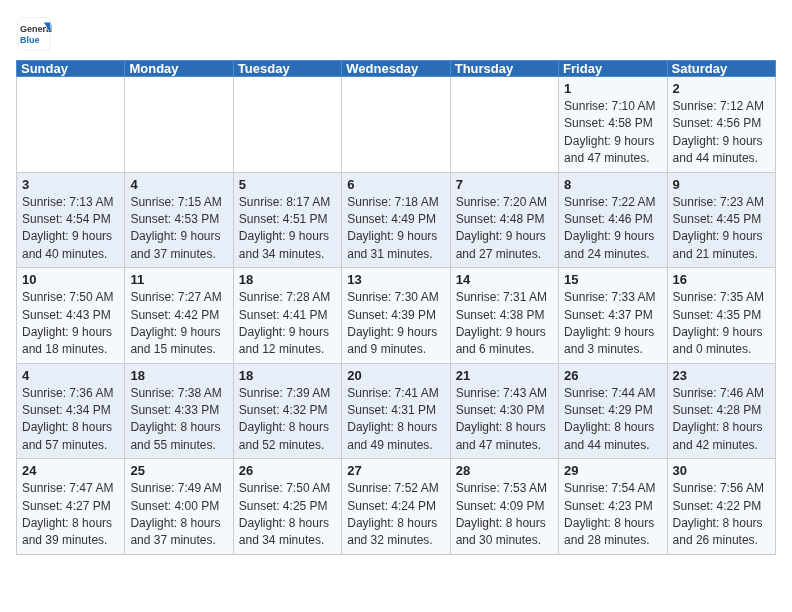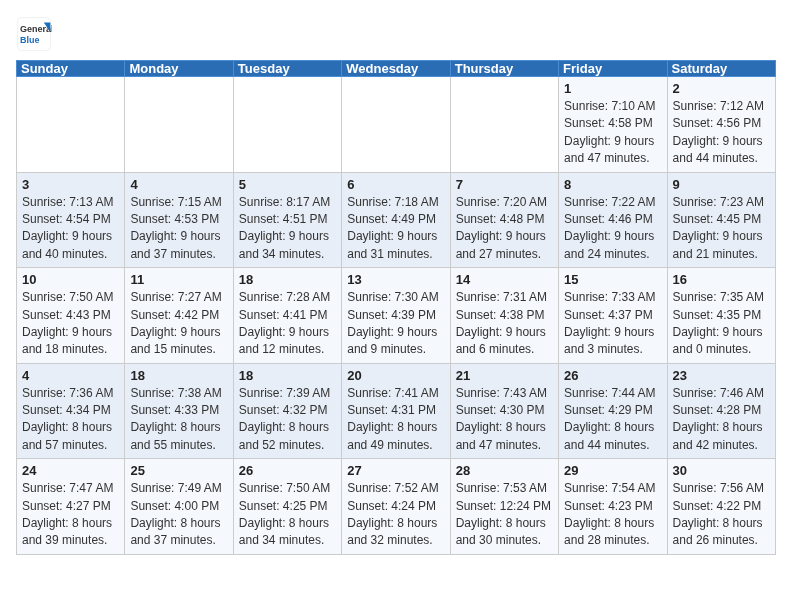--- a/index.html
+++ b/index.html
@@ -283,21 +283,21 @@
         </td>
         <td>
           <span class="day-num">27</span>
           <div class="day-info">Sunrise: 7:52 AM
 Sunset: 4:24 PM
 Daylight: 8 hours and 32 minutes.</div>
         </td>
         <td>
           <span class="day-num">28</span>
           <div class="day-info">Sunrise: 7:53 AM
-Sunset: 12:24 PM
+Sunset: 4:09 PM
 Daylight: 8 hours and 30 minutes.</div>
         </td>
         <td>
           <span class="day-num">29</span>
           <div class="day-info">Sunrise: 7:54 AM
 Sunset: 4:23 PM
 Daylight: 8 hours and 28 minutes.</div>
         </td>
         <td>
           <span class="day-num">30</span>

